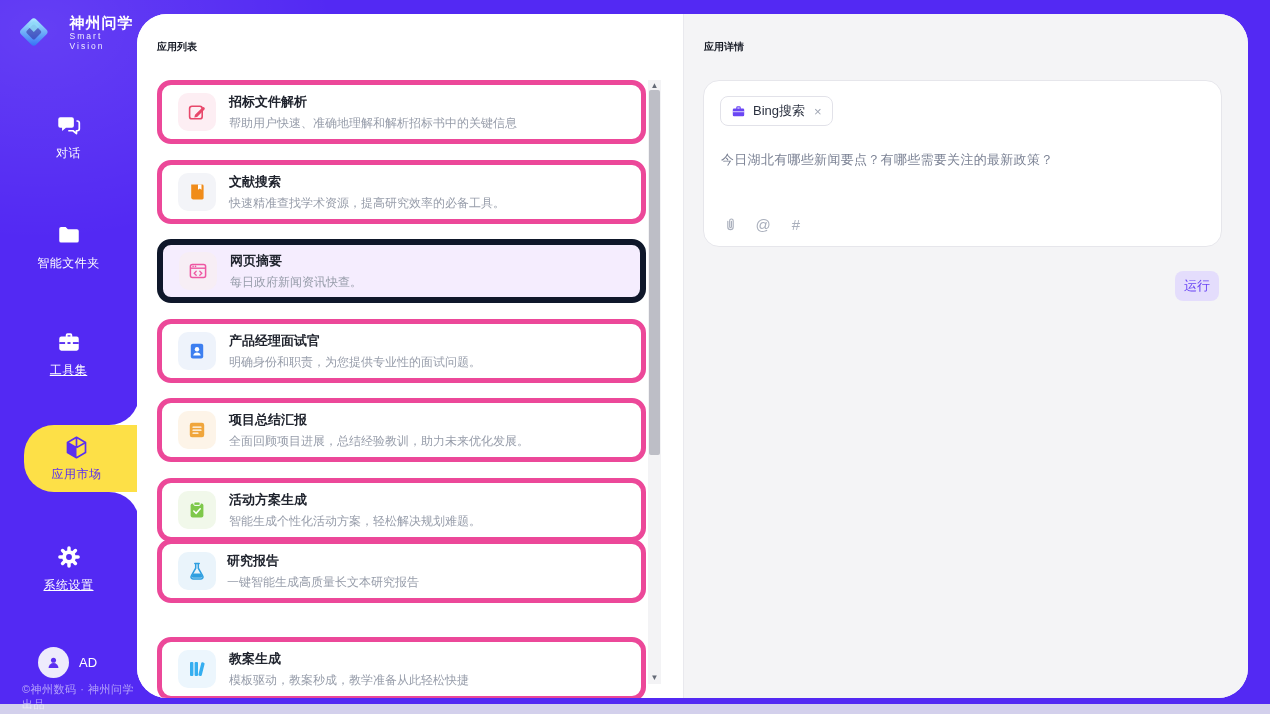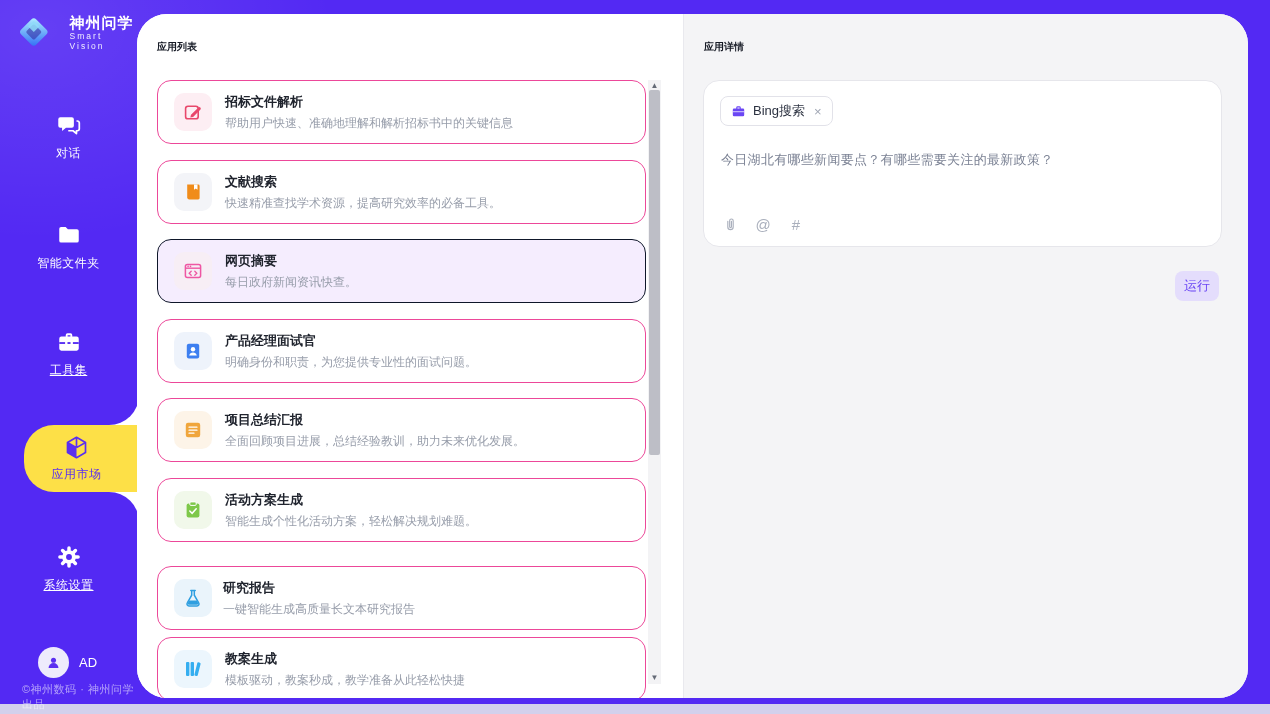--- a/index.html
+++ b/index.html
@@ -42,23 +42,23 @@
   .main-panel { position:absolute; left:137px; top:14px; width:1111px; height:684px;
                 background:#fff; border-radius:30px; overflow:hidden; }
   .left-pane { position:absolute; left:0; top:0; width:546px; height:684px; background:#fff; }
   .pane-divider { position:absolute; left:546px; top:0; width:1px; height:684px; background:#e9e9ee; }
   .right-pane { position:absolute; left:547px; top:0; width:564px; height:684px; background:#f4f4f6; }
   .pane-title { position:absolute; left:20px; top:26px; font-size:10px; font-weight:700; color:#171b26; }
 
   
   .app-list { position:absolute; left:20px; top:66px; width:489px; height:618px; overflow:hidden; }
   .app-card { position:absolute; left:0; width:489px; height:64px; background:#fff;
-              border:1px solid #ec4899; border-radius:14px; display:flex; align-items:center;
+              border:5px solid #ec4899; border-radius:14px; display:flex; align-items:center;
               padding:0 16px; gap:13px; cursor:pointer; }
-  .app-card.selected { background:#f5edfe; border:1px solid #0f172a; }
+  .app-card.selected { background:#f5edfe; border:6px solid #0f172a; }
   .app-icon { width:38px; height:38px; border-radius:10px; flex:0 0 38px; display:flex;
               align-items:center; justify-content:center; }
   .app-icon svg { width:20px; height:20px; }
   .app-texts { display:flex; flex-direction:column; gap:4px; min-width:0; }
   .app-name { font-size:13px; font-weight:700; color:#20242e; }
   .app-desc { font-size:12px; color:#979daa; white-space:nowrap; }
 
   
   .scrollbar { position:absolute; left:511px; top:66px; width:13px; height:604px; background:#f3f3f5; }
   .sb-arrow { position:absolute; left:0; width:13px; height:12px; font-size:8px; color:#646a76;
@@ -244,21 +244,21 @@
               <svg viewBox="0 0 20 20">
                 <rect x="2.8" y="2.8" width="14.4" height="14.4" rx="2.2" fill="#f0a63c"></rect>
                 <path d="M6 7.2h8M6 10.2h8M6 13.2h5" stroke="#fff" stroke-width="1.2" stroke-linecap="round"></path>
               </svg>
             </div>
             <div class="app-texts">
               <div class="app-name">项目总结汇报</div>
               <div class="app-desc">全面回顾项目进展，总结经验教训，助力未来优化发展。</div>
             </div>
           </div>
-          <div class="app-card" style="top: 486px; gap: 11px;">
+          <div class="app-card" style="top: 459px; gap: 11px;">
             <div class="app-icon" style="background: rgb(234, 244, 251);">
               <svg viewBox="0 0 20 20">
                 <path d="M7.8 2.4h4.4M8.7 2.4v4.8l-4.4 7.7A2 2 0 006 18h8a2 2 0 001.7-3.1l-4.4-7.7V2.4" fill="none" stroke="#2f9fe0" stroke-width="1.5" stroke-linecap="round"></path>
                 <path d="M6.2 12.6h7.6l1.3 2.2a1.2 1.2 0 01-1 1.9H5.9a1.2 1.2 0 01-1-1.9z" fill="#2f9fe0"></path>
               </svg>
             </div>
             <div class="app-texts">
               <div class="app-name">研究报告</div>
               <div class="app-desc">一键智能生成高质量长文本研究报告</div>
             </div>

